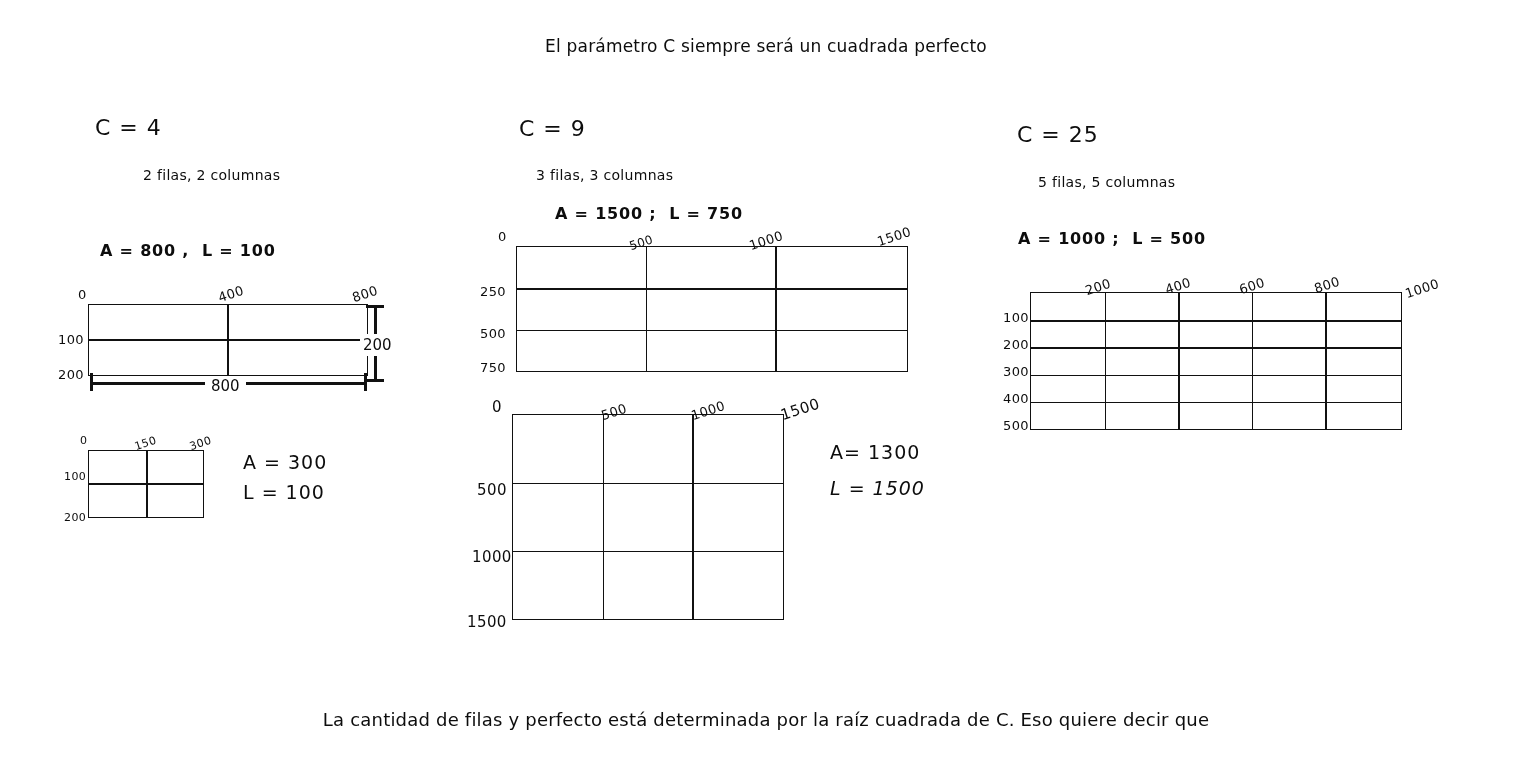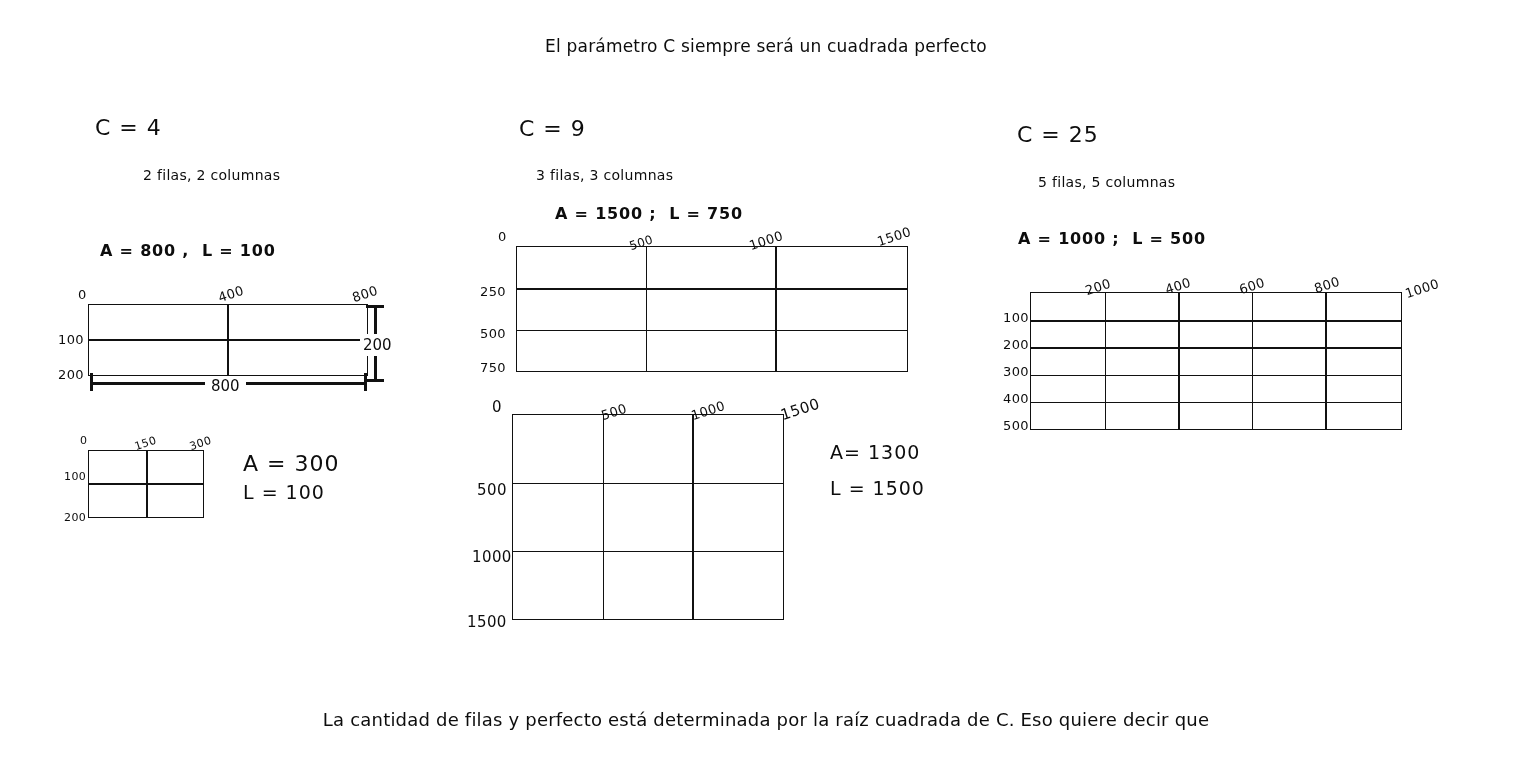--- a/index.html
+++ b/index.html
@@ -106,21 +106,21 @@
 
 <div class="grid" id="g42" style="left:88px; top:450px; width:116px; height:68px;">
   <div class="vline" style="left:57.2px;"></div>
   <div class="hline" style="top:32.4px;"></div>
 </div>
 <div class="abs hand lbl" style="left:80px; top:434px; font-size:11px;">0</div>
 <div class="abs hand lbl lbl-rot" style="left:137px; top:440px; font-size:11px;">150</div>
 <div class="abs hand lbl lbl-rot" style="left:192px; top:440px; font-size:11px;">300</div>
 <div class="abs hand lbl" style="left:64px; top:470px; font-size:11px;">100</div>
 <div class="abs hand lbl" style="left:64px; top:511px; font-size:11px;">200</div>
-<div class="abs hand" style="left:243px; top:451px; font-size:22px; letter-spacing:1px;">A = 300</div>
+<div class="abs hand" style="left:243px; top:451px; font-size:19px; letter-spacing:1px;">A = 300</div>
 <div class="abs hand" style="left:243px; top:481px; font-size:19px; letter-spacing:1px;">L = 100</div>
 
 <div class="abs hand sec-c" style="left:519px; top:116px;">C = 9</div>
 <div class="abs hand sec-sub" style="left:536px; top:167px;">3 filas, 3 columnas</div>
 <div class="abs hand sec-al" style="left:555px; top:204px;">A = 1500 ;  L = 750</div>
 
 <div class="grid" id="g91" style="left:516px; top:246px; width:392px; height:126px;">
   <div class="vline" style="left:128.6px;"></div>
   <div class="vline" style="left:258.2px;"></div>
   <div class="hline" style="top:41.2px;"></div>
@@ -141,21 +141,21 @@
   <div class="hline" style="top:135.6px;"></div>
 </div>
 <div class="abs hand lbl" style="left:492px; top:398px; font-size:15px;">0</div>
 <div class="abs hand lbl lbl-rot" style="left:604px; top:408px;">500</div>
 <div class="abs hand lbl lbl-rot" style="left:694px; top:408px;">1000</div>
 <div class="abs hand lbl lbl-rot" style="left:784px; top:406px; font-size:15px;">1500</div>
 <div class="abs hand lbl" style="left:477px; top:481px; font-size:15px;">500</div>
 <div class="abs hand lbl" style="left:472px; top:548px; font-size:15px;">1000</div>
 <div class="abs hand lbl" style="left:467px; top:613px; font-size:15px;">1500</div>
 <div class="abs hand" style="left:830px; top:441px; font-size:19px; letter-spacing:1px;">A= 1300</div>
-<div class="abs hand" style="left:830px; top:477px; font-size:19px; letter-spacing:1px;">L = 1500</div>
+<div class="abs hand" style="left:830px; top:477px; font-size:19px; letter-spacing:1px;font-style:italic;">L = 1500</div>
 
 <div class="abs hand sec-c" style="left:1017px; top:122px;">C = 25</div>
 <div class="abs hand sec-sub" style="left:1038px; top:174px;">5 filas, 5 columnas</div>
 <div class="abs hand sec-al" style="left:1018px; top:229px;">A = 1000 ;  L = 500</div>
 
 <div class="grid" id="g251" style="left:1030px; top:292px; width:372px; height:138px;">
   <div class="vline" style="left:73.6px;"></div>
   <div class="vline" style="left:147.2px;"></div>
   <div class="vline" style="left:220.8px;"></div>
   <div class="vline" style="left:294.4px;"></div>

